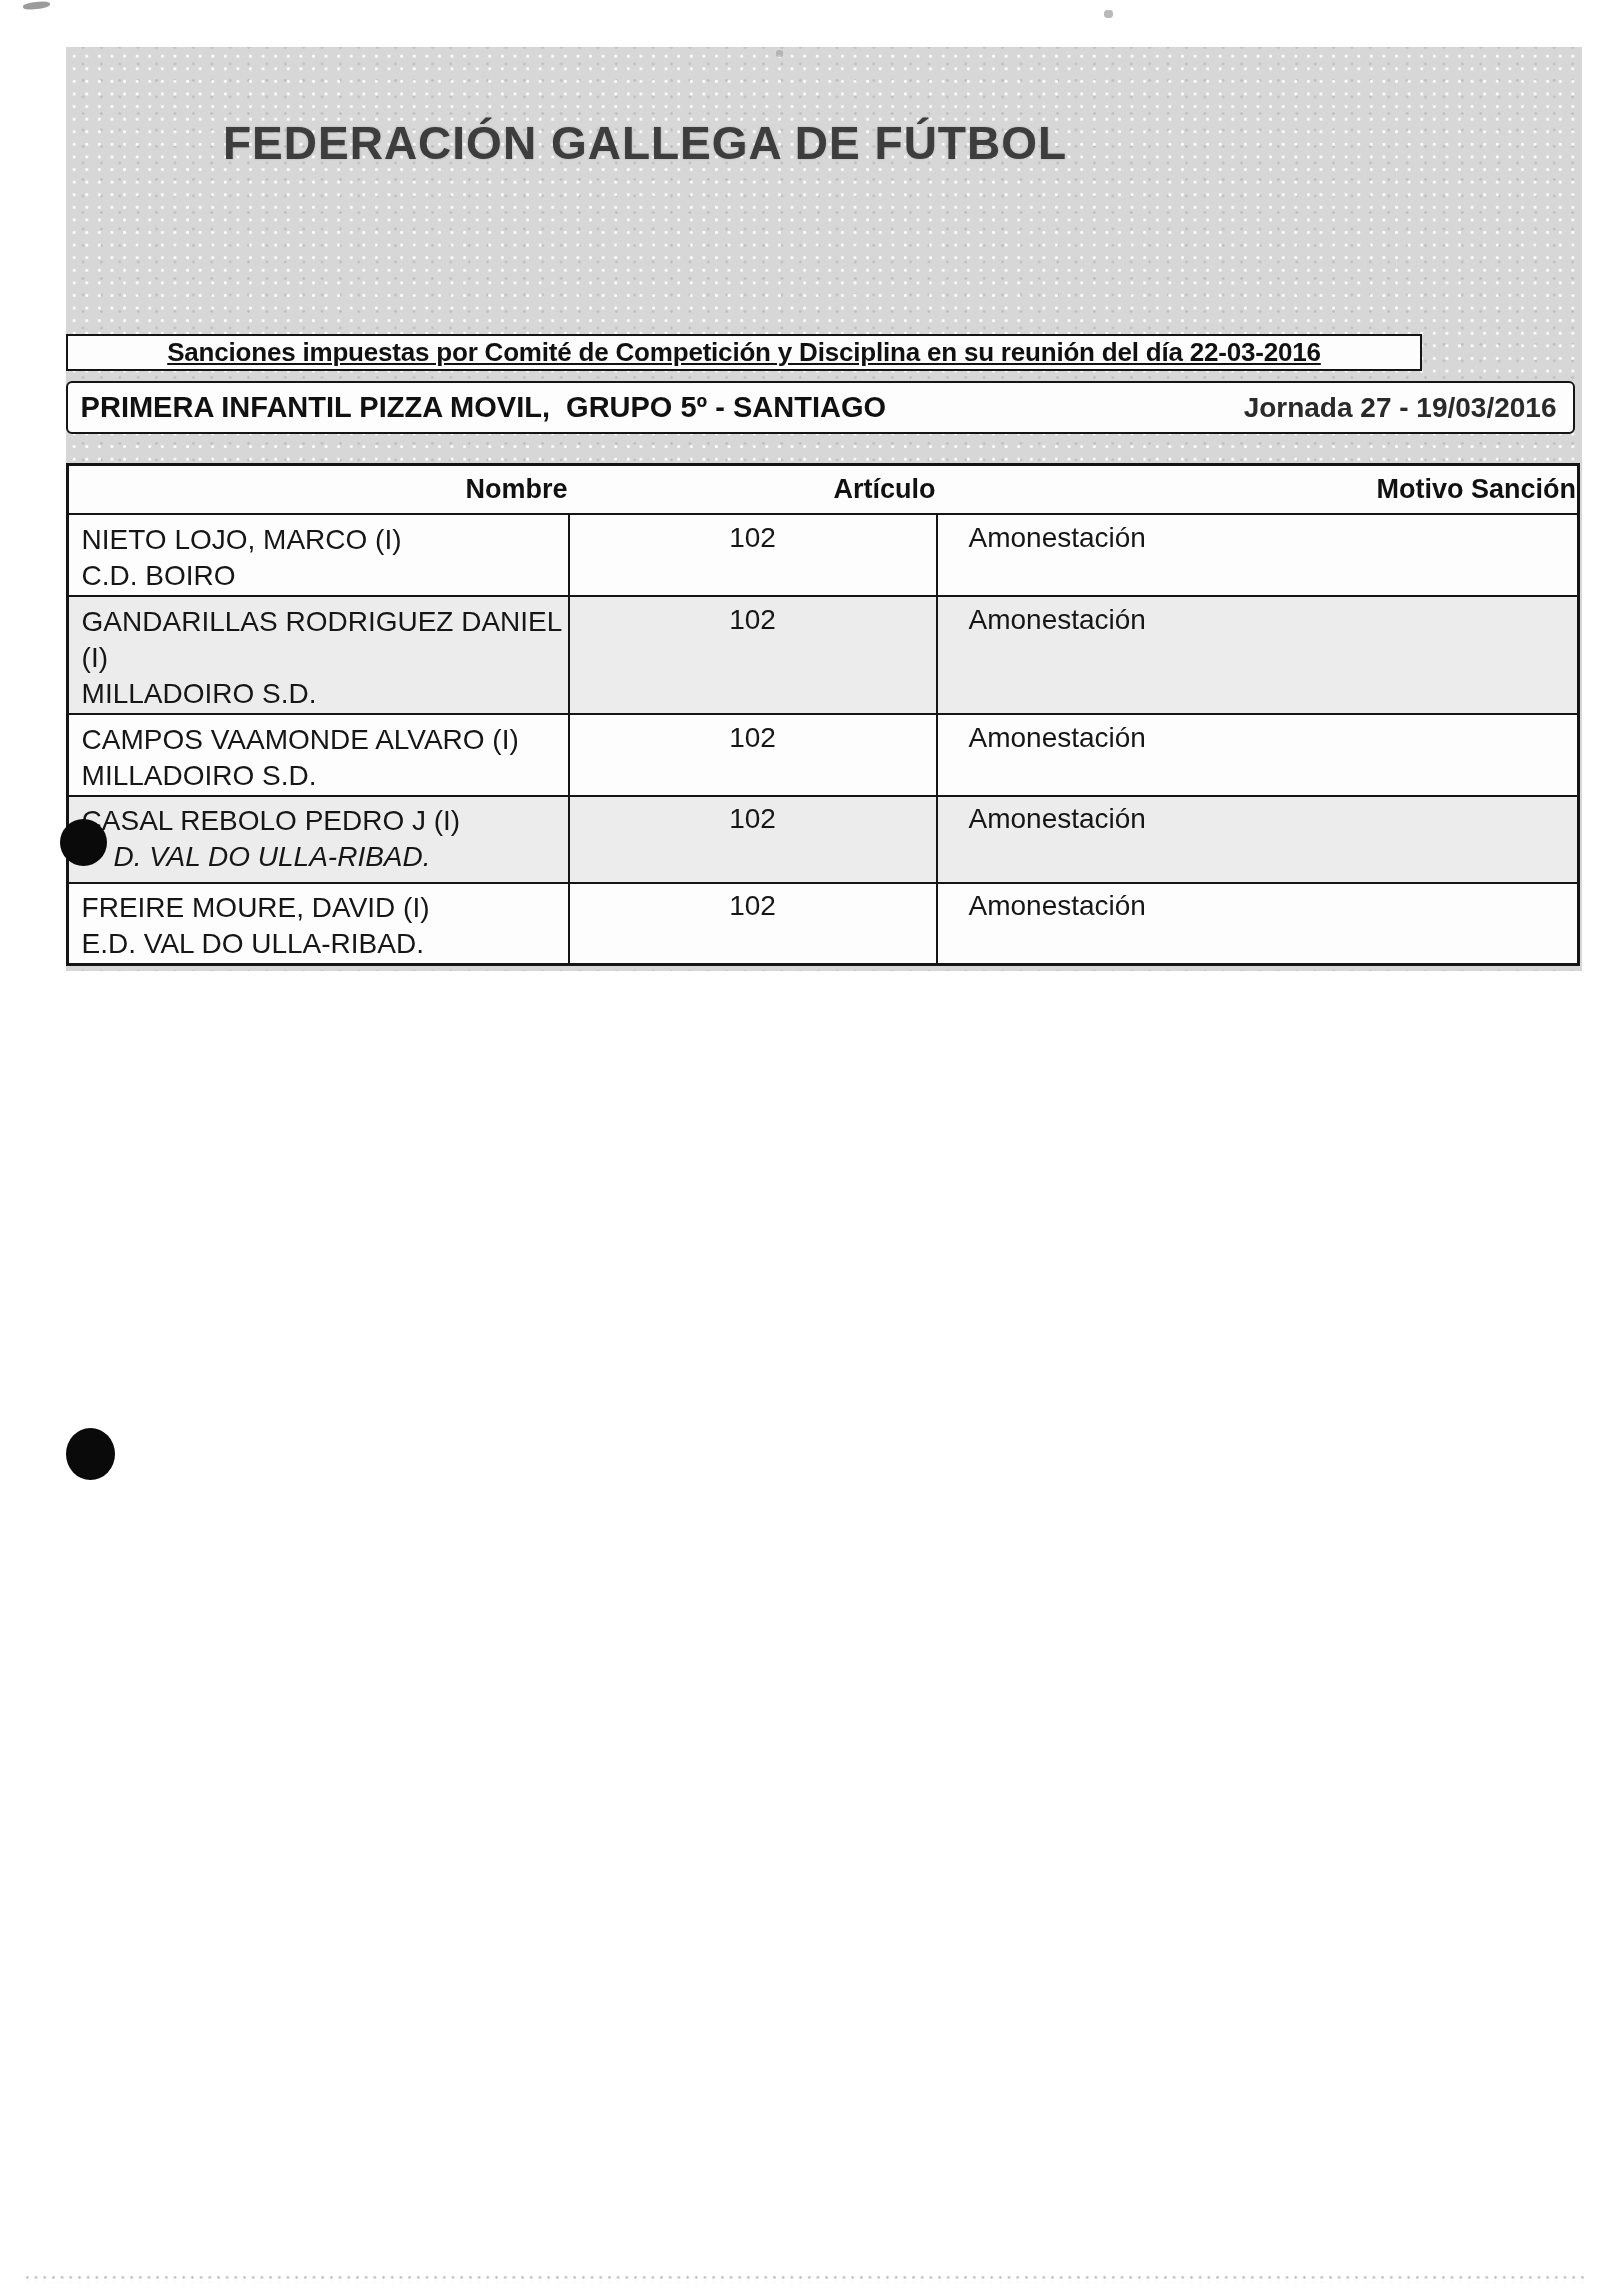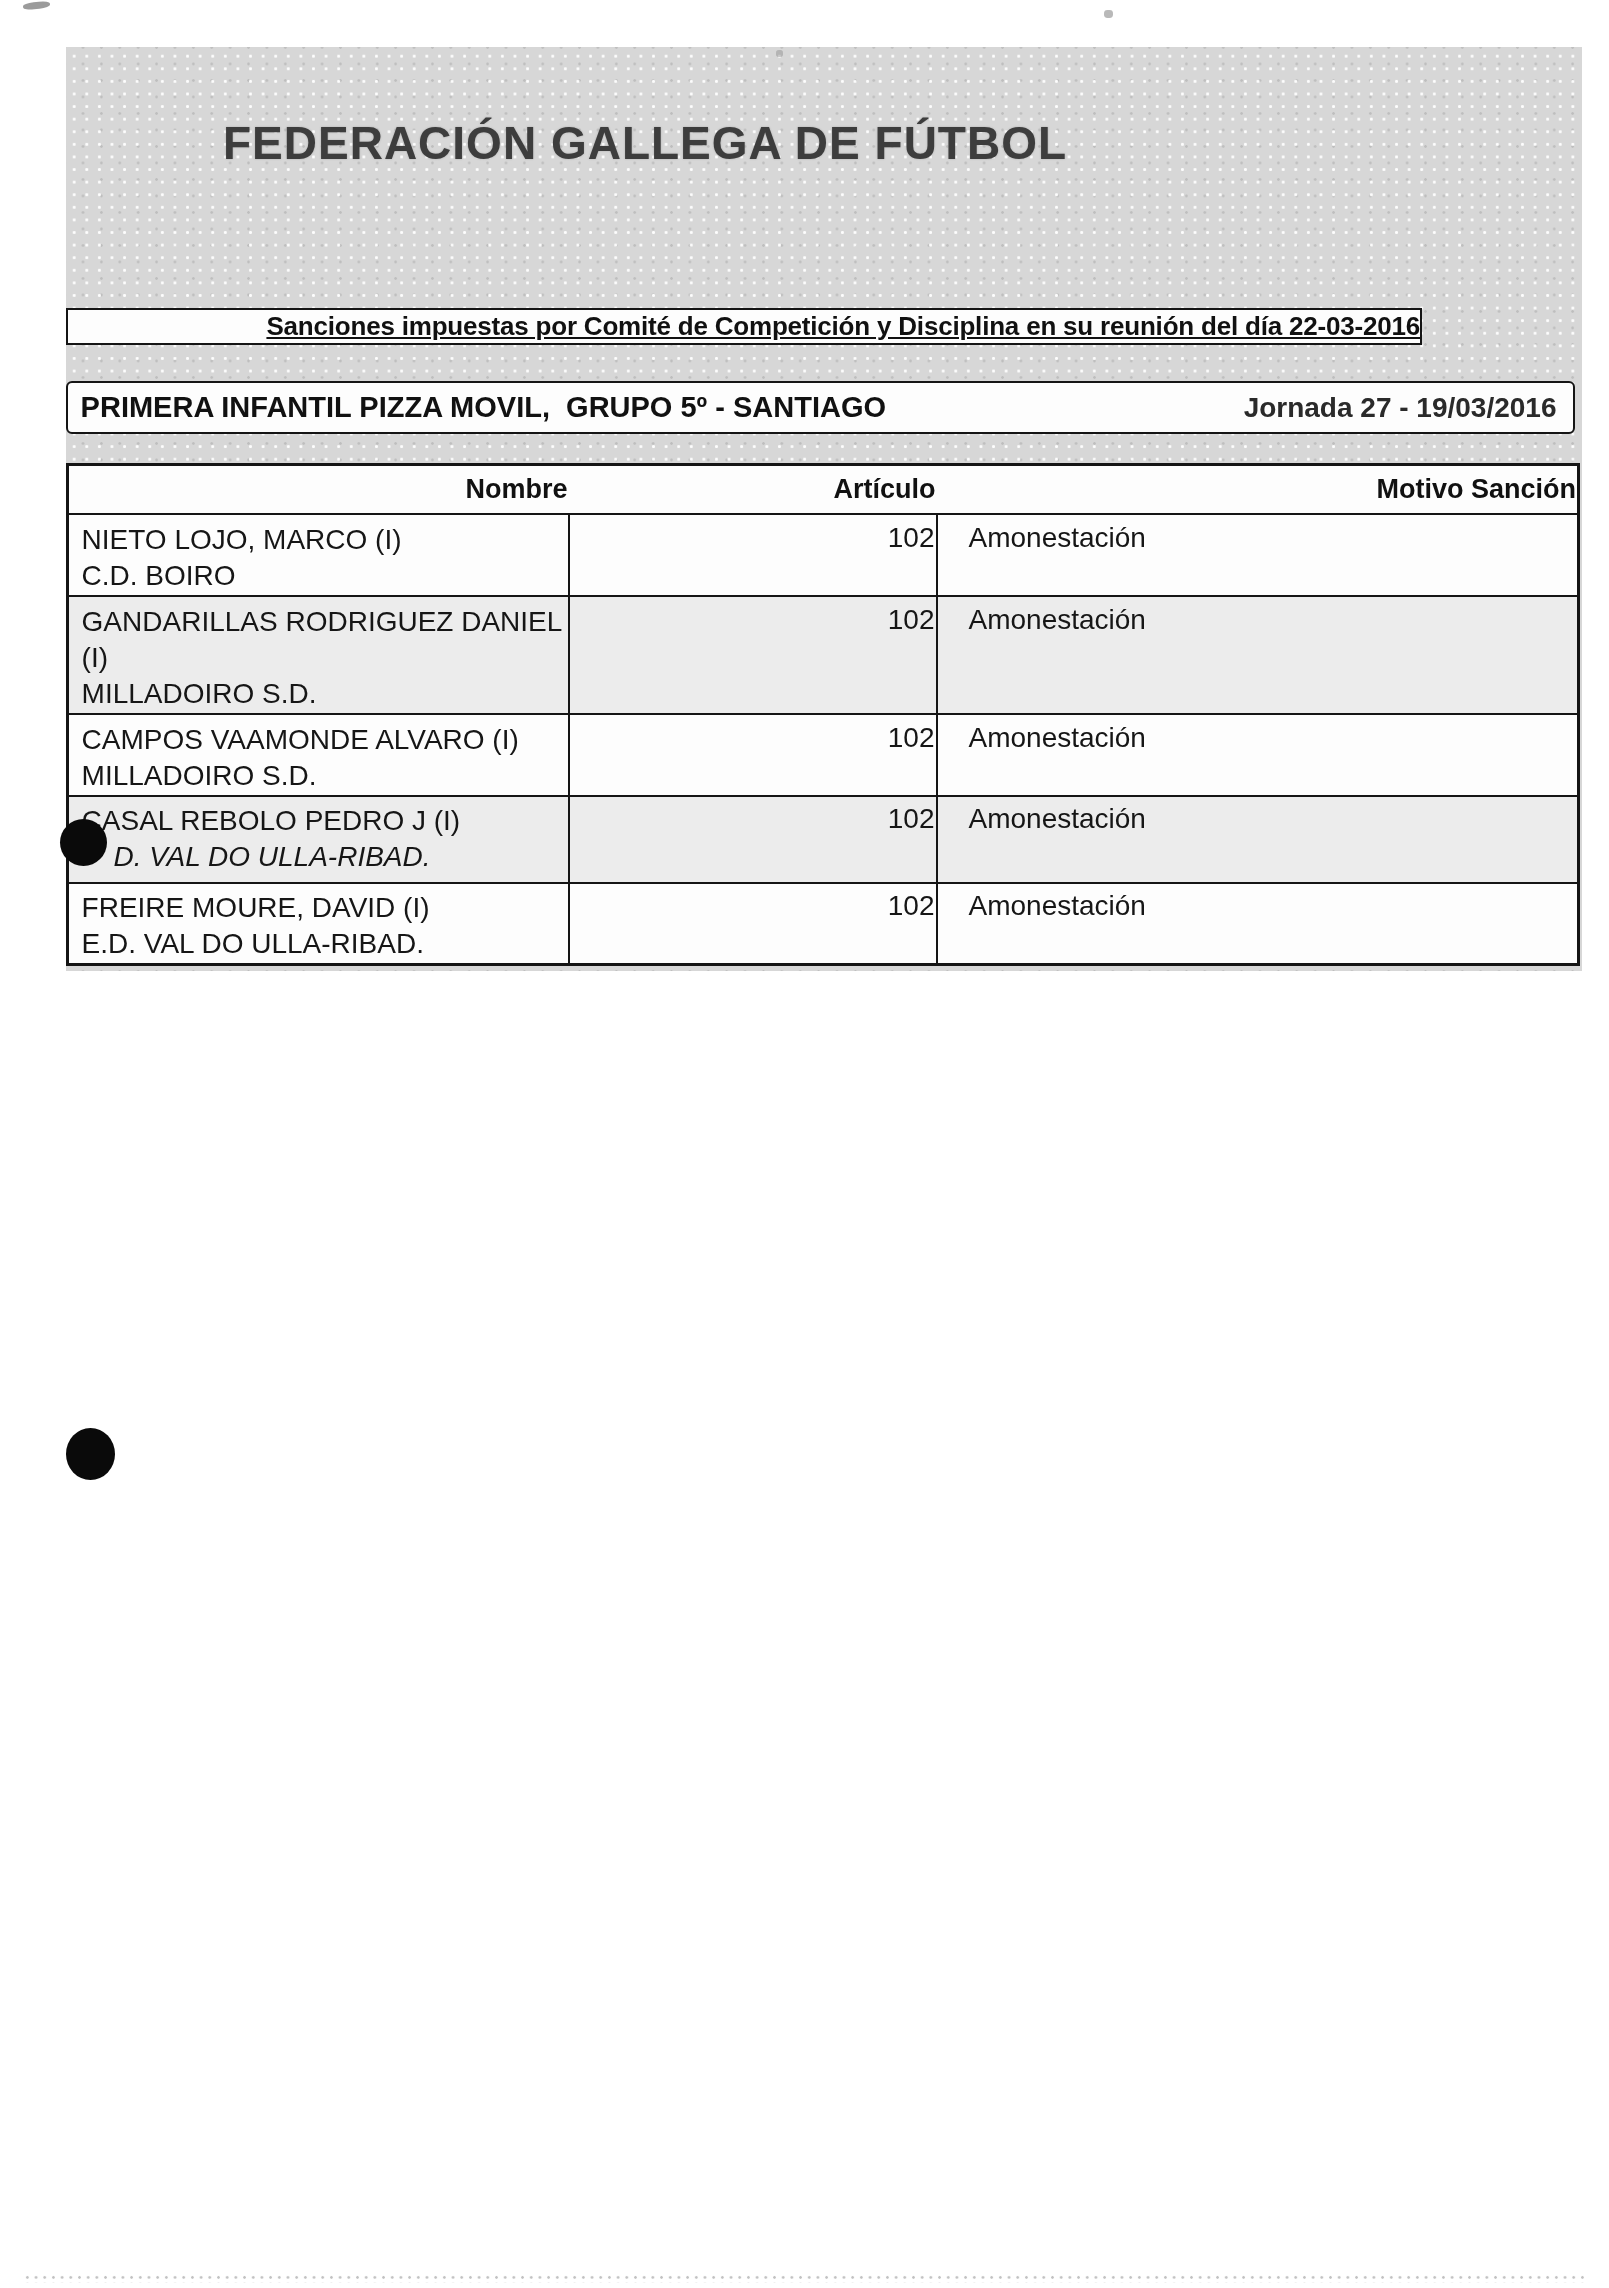--- a/index.html
+++ b/index.html
@@ -28,22 +28,22 @@
     position:absolute;left:223px;top:116px;width:1339px;
     font-size:46px;font-weight:bold;letter-spacing:1px;color:#3d3d3d;
     text-shadow:0 0 1.9px rgba(70,70,70,.35);white-space:nowrap;
   }
   
   .bar{
     position:absolute;left:66px;background:#fdfdfd;border:2.9px solid #151515;
     box-sizing:border-box;
   }
   .meeting-bar{
-    top:308px;width:1356px;height:37px;
-    display:flex;align-items:center;justify-content:flex-end;
+    top:334px;width:1356px;height:37px;
+    display:flex;align-items:center;justify-content:center;
   }
   .meeting-bar .t{
     font-size:26px;font-weight:bold;text-decoration:underline;
     letter-spacing:-0.2px;white-space:nowrap;color:#111;
   }
   .competition-bar{
     top:381px;width:1509px;height:53px;
     display:flex;align-items:center;justify-content:space-between;border-radius:6px;
   }
   .competition-bar .left{
@@ -62,21 +62,21 @@
     border:none;border-bottom:2.9px solid #151515;height:45px;
     font-size:27px;font-weight:bold;text-align:right;vertical-align:middle;color:#111;
   }
   table.sanctions tbody td{
     border:2.9px solid #151515;vertical-align:top;padding-top:6.8px;
     font-size:28px;color:#161616;
   }
   table.sanctions tbody tr.shaded{background:#ececec;}
   td.name{padding-left:12.6px;line-height:36px;}
   td.name .club.indent{padding-left:32px;font-style:italic;}
-  td.art{text-align:right;margin-top:40px;}
+  td.art{text-align:center;margin-top:40px;}
   td.motivo{padding-left:31px;}
   tr.h1{height:82px;} tr.h2{height:85px;} tr.h3{height:60px;}
   tr.h4{height:87px;} tr.h5{height:82px;}
   
   .punch{position:absolute;background:#0a0a0a;border-radius:50%;z-index:6;}
   .punch.p1{left:60px;top:819px;width:47px;height:47px;}
   .punch.p2{left:66px;top:1428px;width:49px;height:52px;}
   
   .speck{position:absolute;background:#8a8a8a;border-radius:40%;}
   .speck.s1{left:23px;top:1.9px;width:27px;height:6.8px;transform:rotate(-6deg);opacity:.85;}

